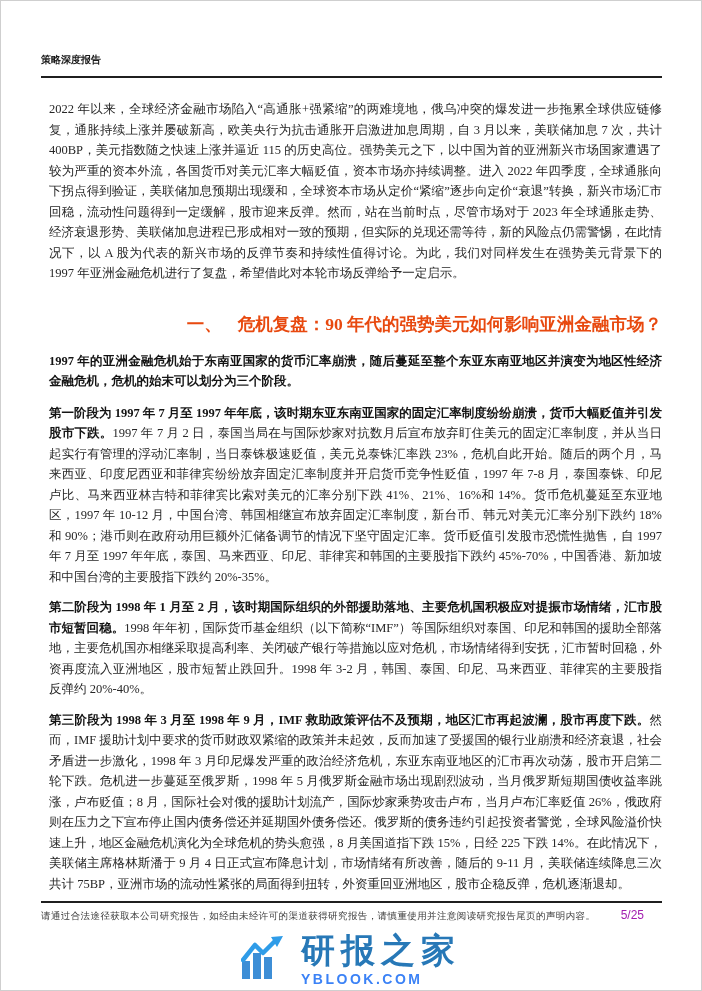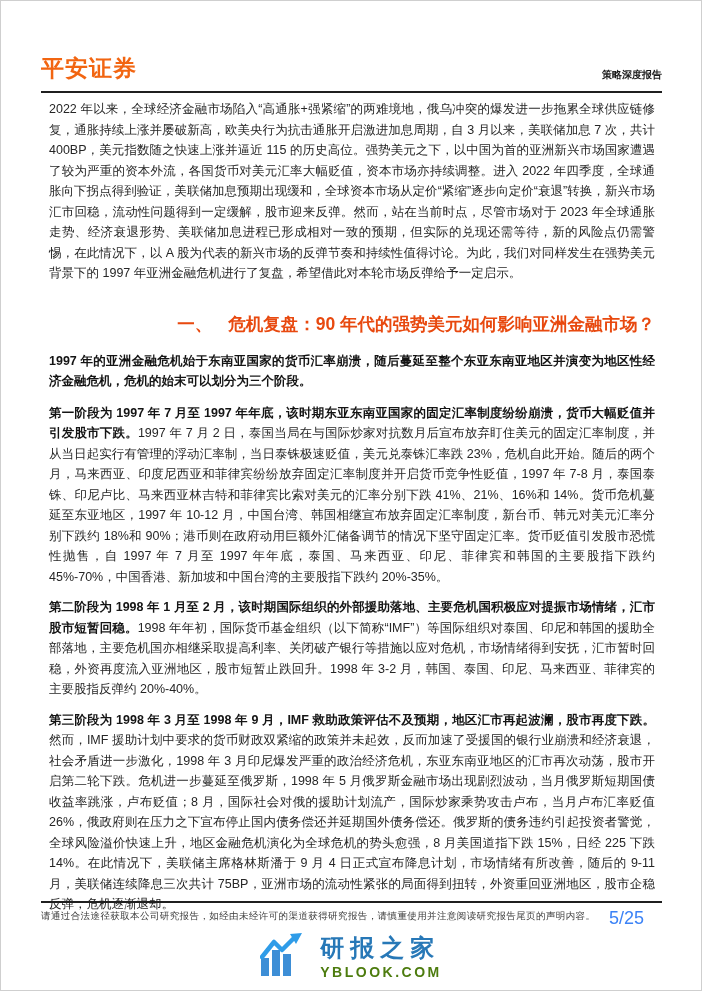--- a/index.html
+++ b/index.html
@@ -27,80 +27,80 @@
     font-weight: bold;
     padding-bottom: 2px;
   }
   .header-rule { border: none; border-top: 2px solid #1f1f1f; margin: 7px 0 0 0; }
 
   
   .content {
     position: absolute;
     top: 98px;
     left: 48px;
-    right: 46px;
+    right: 39px;
     color: #262626;
     font-size: 12.5px;
     line-height: 20.5px;
     text-align: justify;
+    font-family: Liberation Serif, serif;
   }
   .para { margin: 0 0 10px 0; }
   .lead { font-weight: bold; color: #141414; }
   .overview { font-weight: bold; color: #141414; margin: 0 0 11px 0; }
   .section-title {
     margin: 28px 0 15px 0;
     color: #E8490F;
     font-size: 17.5px;
     font-weight: bold;
     line-height: 24px;
     text-align: right;
   }
   .section-no { margin-right: 16px; }
 
   
   .footer { position: absolute; top: 900px; left: 40px; right: 39px; }
   .footer-rule { border: none; border-top: 2px solid #1f1f1f; margin: 0 0 5px 0; }
   .footer-row { display: flex; justify-content: space-between; align-items: flex-start; }
   .disclaimer { font-size: 9.5px; color: #3a3a3a; letter-spacing: 0.4px; padding-top: 2px; }
-  .page-num { font-size: 18px; color: #3b82f6; padding-right: 18px; }
+  .page-num { font-size: 12px; color: #a21caf; padding-right: 18px; }
 
   
   .watermark {
     position: absolute;
     top: 932px;
     left: 0;
     right: 0;
     display: flex;
     justify-content: center;
     align-items: center;
     gap: 12px;
   }
   .wm-texts { display: flex; flex-direction: column; line-height: 1; }
   .wm-name {
     color: #2778B7;
-    font-size: 24px;
+    font-size: 34px;
     font-weight: bold;
     letter-spacing: 6px;
   }
   .wm-domain {
-    color: #4d7c0f;
+    color: #3b82f6;
     font-size: 14px;
     font-weight: bold;
     letter-spacing: 2.5px;
     margin-top: 5px;
   }
 </style>
 </head>
 <body>
 
 <div class="page">
 
   <div class="header">
     <div class="header-row">
-      <div class="brand">平安证券</div>
       <div class="report-type">策略深度报告</div>
     </div>
     <hr class="header-rule">
   </div>
 
   <div class="content">
     <p class="para">2022 年以来，全球经济金融市场陷入“高通胀+强紧缩”的两难境地，俄乌冲突的爆发进一步拖累全球供应链修复，通胀持续上涨并屡破新高，欧美央行为抗击通胀开启激进加息周期，自 3 月以来，美联储加息 7 次，共计 400BP，美元指数随之快速上涨并逼近 115 的历史高位。强势美元之下，以中国为首的亚洲新兴市场国家遭遇了较为严重的资本外流，各国货币对美元汇率大幅贬值，资本市场亦持续调整。进入 2022 年四季度，全球通胀向下拐点得到验证，美联储加息预期出现缓和，全球资本市场从定价“紧缩”逐步向定价“衰退”转换，新兴市场汇市回稳，流动性问题得到一定缓解，股市迎来反弹。然而，站在当前时点，尽管市场对于 2023 年全球通胀走势、经济衰退形势、美联储加息进程已形成相对一致的预期，但实际的兑现还需等待，新的风险点仍需警惕，在此情况下，以 A 股为代表的新兴市场的反弹节奏和持续性值得讨论。为此，我们对同样发生在强势美元背景下的 1997 年亚洲金融危机进行了复盘，希望借此对本轮市场反弹给予一定启示。</p>
 
     <h2 class="section-title">
       <span class="section-no">一、</span><span>危机复盘：90 年代的强势美元如何影响亚洲金融市场？</span>

